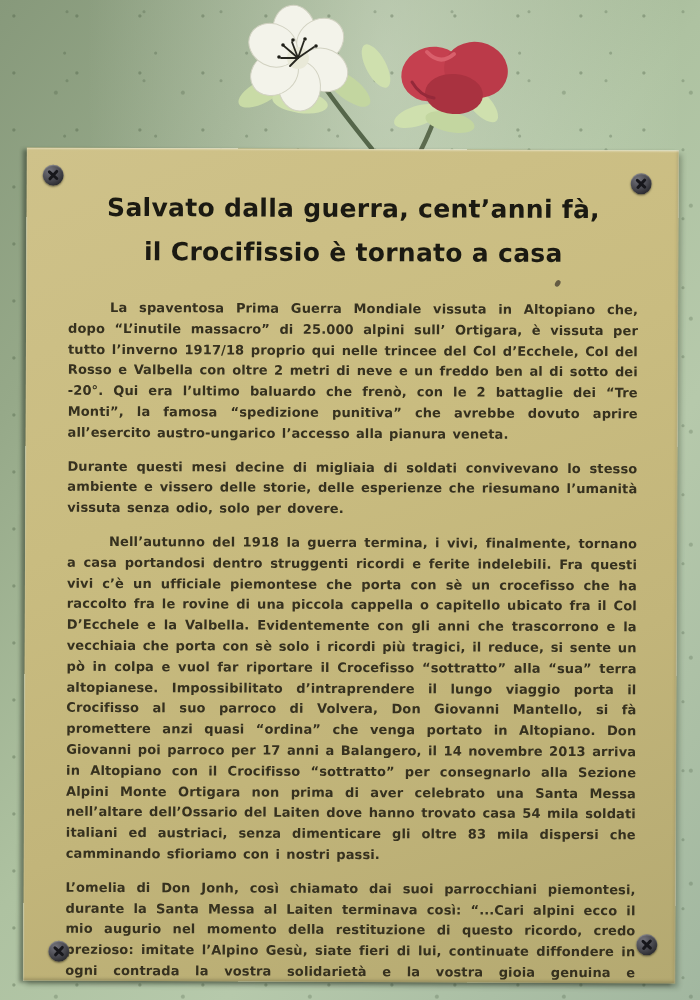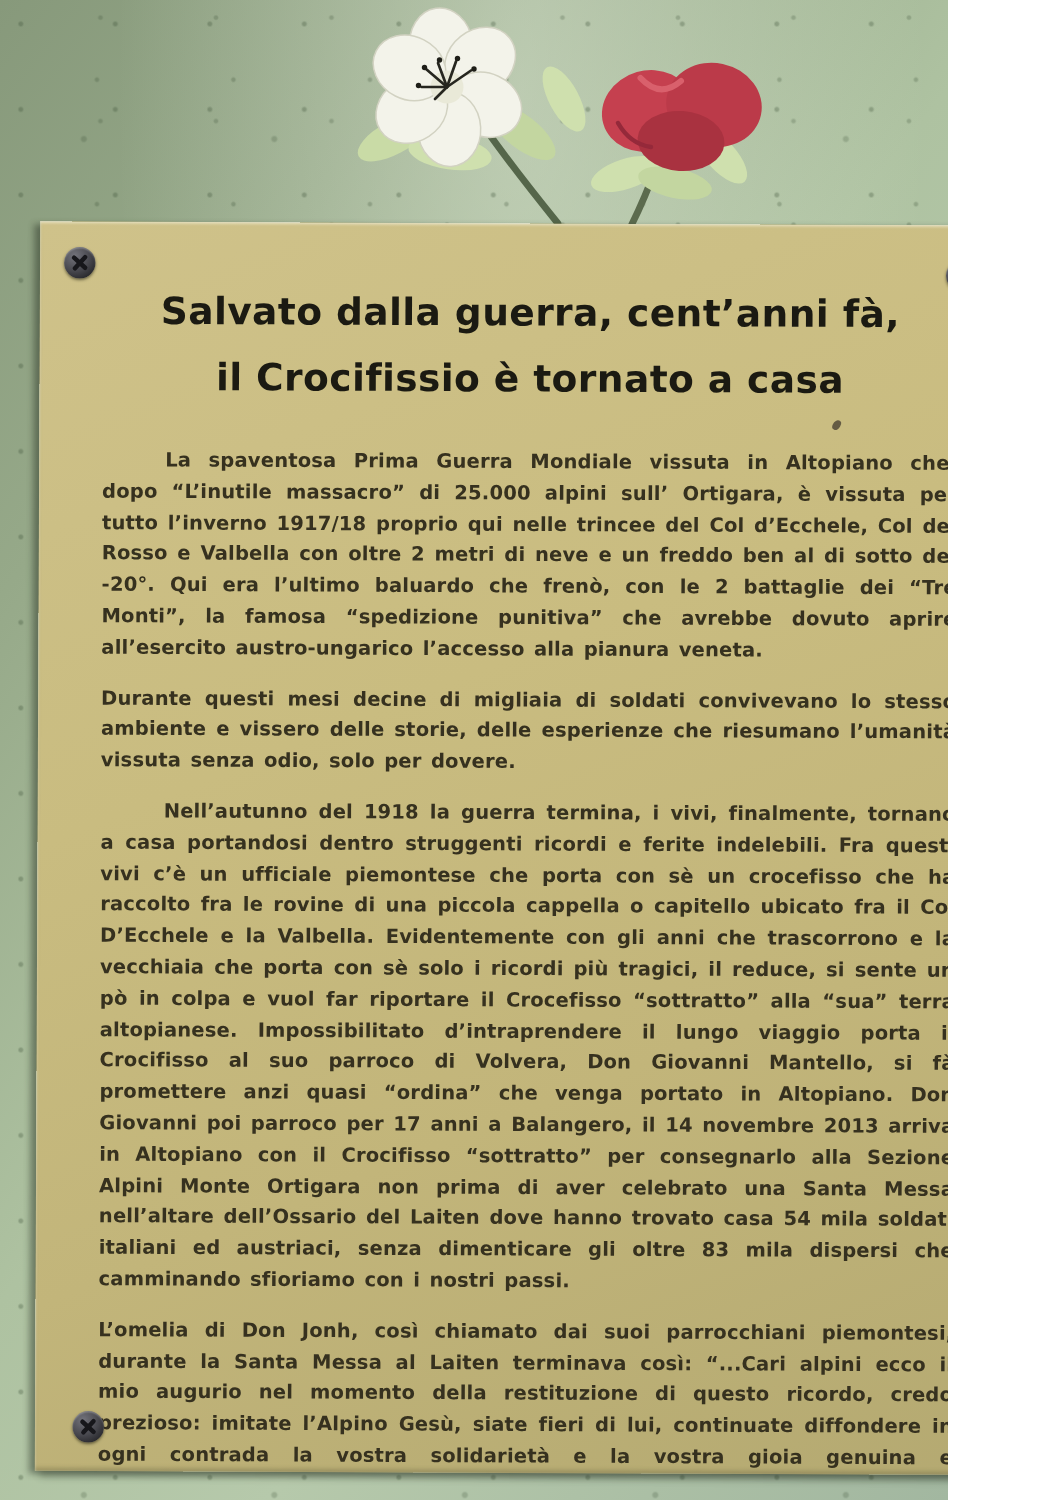--- a/index.html
+++ b/index.html
@@ -1,21 +1,21 @@
 <!DOCTYPE html>
 <html><head>
 <meta charset="utf-8">
 <style>
   html,body{margin:0;padding:0;}
   body{
     width:700px;height:1000px;overflow:hidden;
     font-family:"DejaVu Sans","Liberation Sans",sans-serif;
   }
   .scene{
-    position:relative;width:632px;height:1000px;overflow:hidden;
+    position:relative;width:700px;height:1000px;overflow:hidden;
     background-color:#a7ba9b;
     background-image:
       radial-gradient(circle at 22% 28%, rgba(55,75,50,.30) 1px, transparent 2.2px),
       radial-gradient(circle at 71% 64%, rgba(55,75,50,.26) 1px, transparent 2px),
       radial-gradient(circle at 44% 82%, rgba(50,70,45,.22) 1.4px, transparent 2.6px),
       radial-gradient(circle at 87% 17%, rgba(55,75,50,.24) 1px, transparent 2px),
       radial-gradient(ellipse at 55% 6%, rgba(238,246,230,.40), rgba(238,246,230,0) 55%),
       linear-gradient(128deg,#87997b 0%,#96a989 22%,#aec2a1 48%,#b6c9ab 68%,#a2b7a0 100%);
     background-size:63px 57px,91px 83px,127px 113px,77px 69px,100% 100%,100% 100%;
   }

